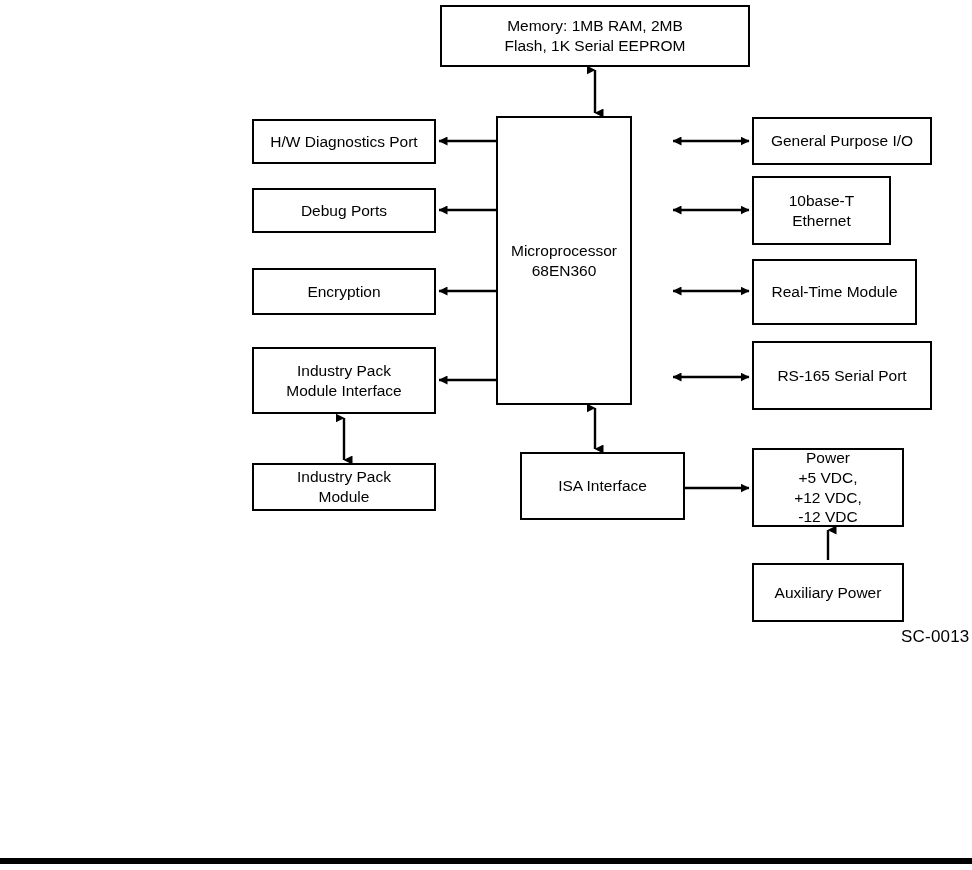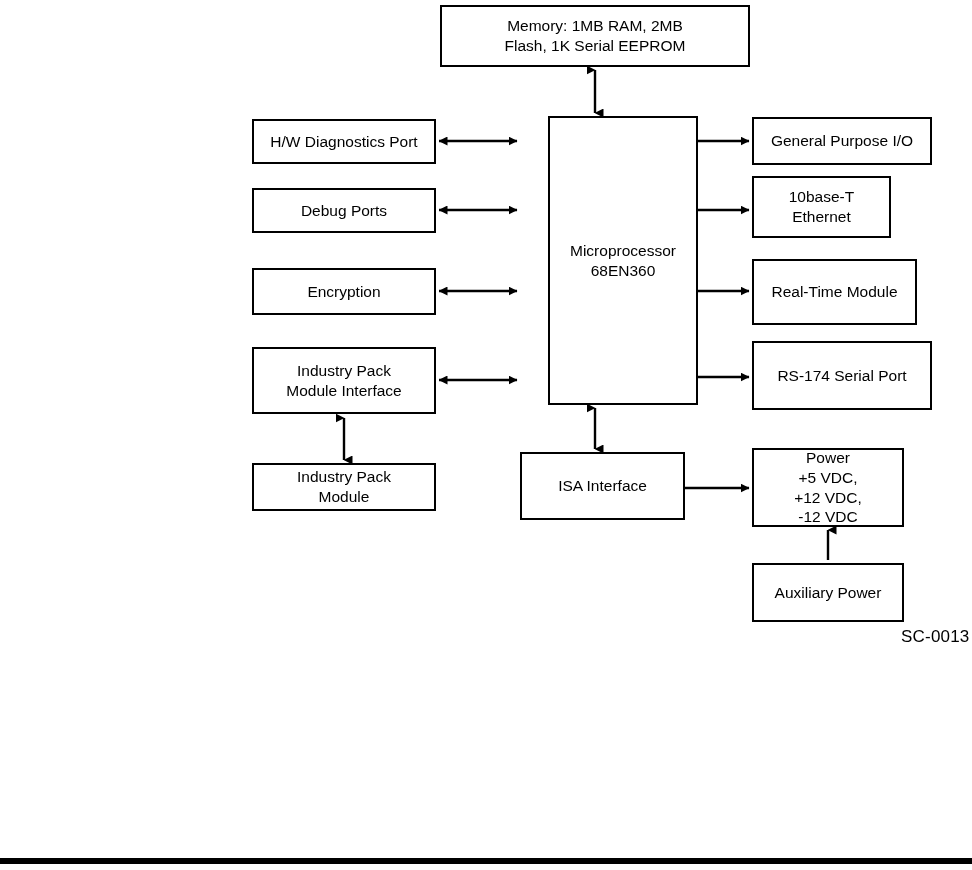--- a/index.html
+++ b/index.html
@@ -130,33 +130,33 @@
   <div class="box" style="left:252px; top:268px; width:184px; height:47px;">Encryption</div>
 
   <div class="box" style="left:252px; top:188px; width:184px; height:45px;">Debug Ports</div>
 
   <div class="box" style="left:252px; top:347px; width:184px; height:67px;">Industry Pack
 Module Interface</div>
 
   <div class="box" style="left:252px; top:463px; width:184px; height:48px;">Industry Pack
 Module</div>
 
-  <div class="box" style="left:548px; top:116px; width:150px; height:289px;">Microprocessor
+  <div class="box" style="left:496px; top:116px; width:136px; height:289px;">Microprocessor
 68EN360</div>
 
   <div class="box" style="left:520px; top:452px; width:165px; height:68px;">ISA Interface</div>
 
   <div class="box" style="left:752px; top:117px; width:180px; height:48px;">General Purpose I/O</div>
 
-  <div class="box" style="left:752px; top:176px; width:139px; height:62px;">10base-T
+  <div class="box" style="left:752px; top:176px; width:139px; height:69px;">10base-T
 Ethernet</div>
 
   <div class="box" style="left:752px; top:259px; width:165px; height:66px;">Real-Time Module</div>
 
-  <div class="box" style="left:752px; top:341px; width:180px; height:69px;">RS-174 Serial Port</div>
+  <div class="box" style="left:752px; top:341px; width:180px; height:69px;">RS-165 Serial Port</div>
 
   <div class="box" style="left:752px; top:448px; width:152px; height:79px;">Power
 +5 VDC,
 +12 VDC,
 -12 VDC</div>
 
   <div class="box" style="left:752px; top:563px; width:152px; height:59px;">Auxiliary Power</div>
 
   <div class="caption" style="left:901px; top:627px;">SC-0013</div>
 

